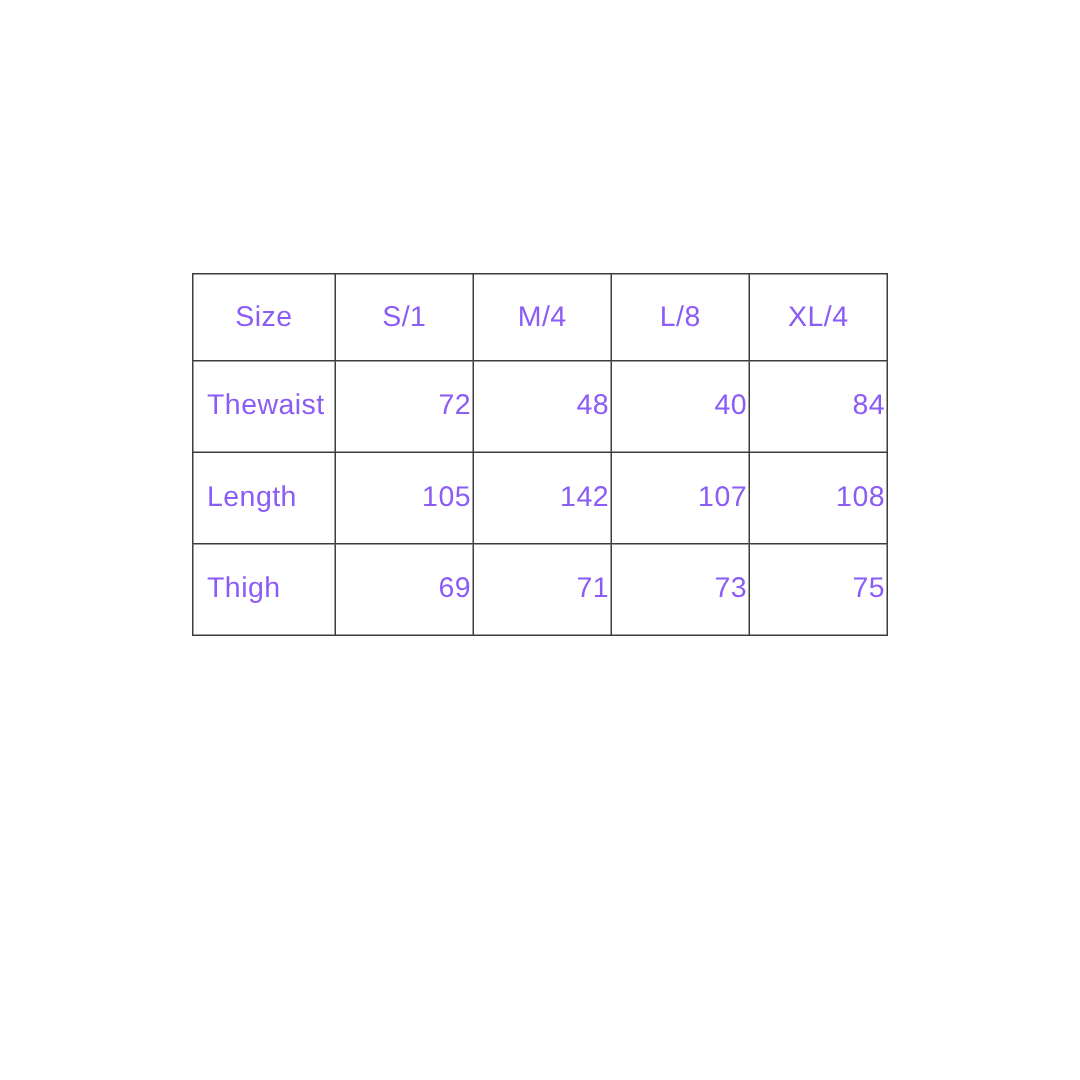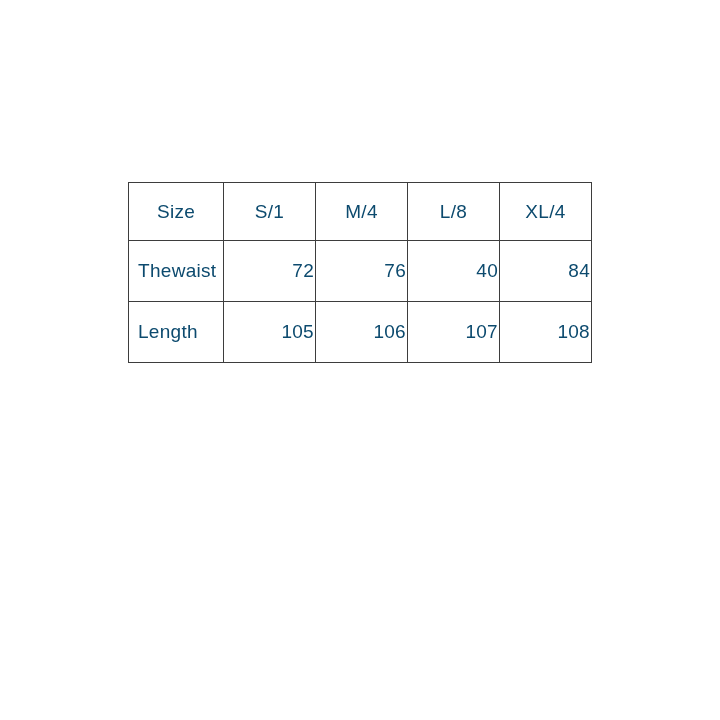--- a/index.html
+++ b/index.html
@@ -12,21 +12,21 @@
     position: relative;
   }
   .table-wrap {
     position: absolute;
     left: 128px;
     top: 182px;
   }
   table.size-chart {
     border-collapse: collapse;
     table-layout: fixed;
-    color: #0c4a6e;
+    color: #8b5cf6;
     font-size: 19px;
     letter-spacing: 0.3px;
   }
   table.size-chart th,
   table.size-chart td {
     border: 1.5px solid #3d3d3d;
     font-weight: normal;
     vertical-align: middle;
     background: #ffffff;
   }
@@ -68,26 +68,33 @@
         <th>S/1</th>
         <th>M/4</th>
         <th>L/8</th>
         <th>XL/4</th>
       </tr>
     </thead>
     <tbody>
       <tr>
         <th>Thewaist</th>
         <td>72</td>
-        <td>76</td>
+        <td>48</td>
         <td>40</td>
         <td>84</td>
       </tr>
       <tr>
         <th>Length</th>
         <td>105</td>
-        <td>106</td>
+        <td>142</td>
         <td>107</td>
         <td>108</td>
+      </tr>
+      <tr>
+        <th>Thigh</th>
+        <td>69</td>
+        <td>71</td>
+        <td>73</td>
+        <td>75</td>
       </tr>
     </tbody>
   </table>
 </div>
 
 </body></html>

